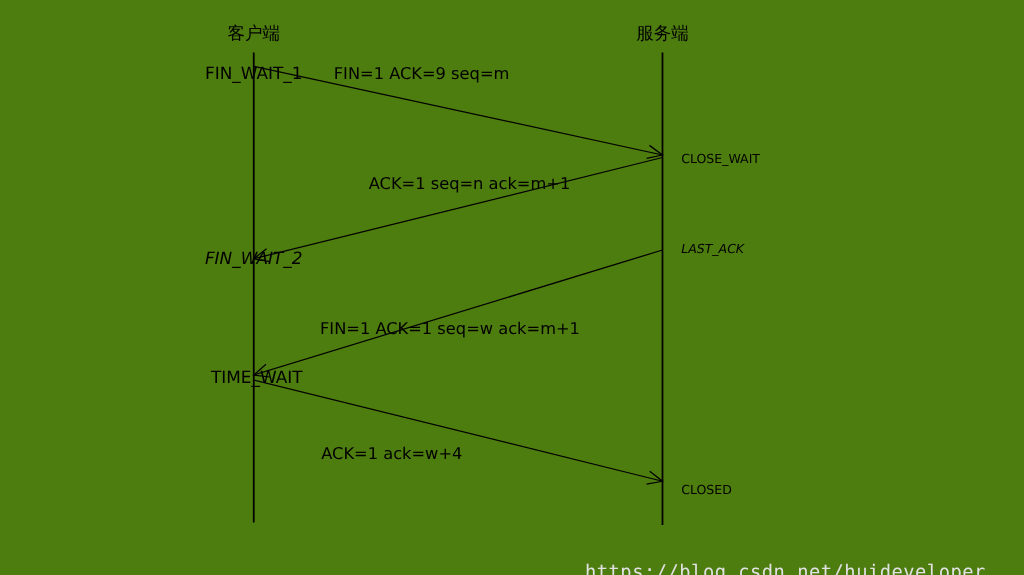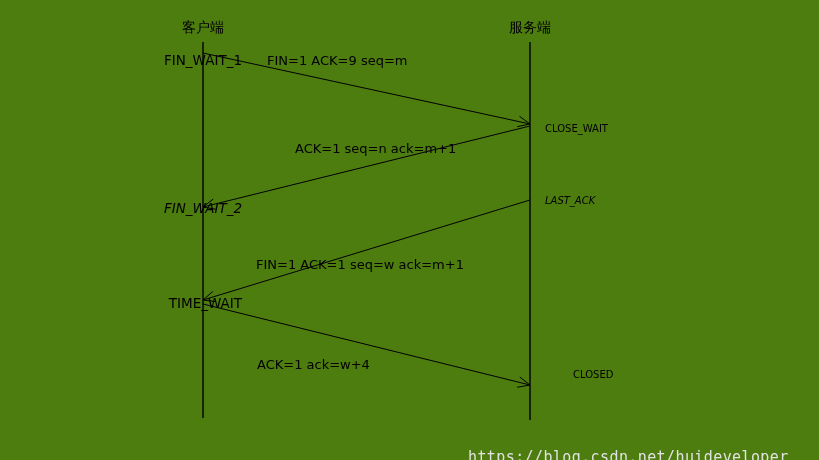--- a/index.html
+++ b/index.html
@@ -85,18 +85,18 @@
       <div class="lbl actor-title" style="left: 530px; top: 20px;">服务端</div>
       <div class="lbl msg-label" style="left: 267px; top: 60px;">FIN=1  ACK=9 seq=m</div>
       <div class="lbl msg-label" style="left: 259px; top: 148px; margin-left: 36px;">ACK=1 seq=n  ack=m+1</div>
       <div class="lbl msg-label" style="left: 256px; top: 264px;">FIN=1 ACK=1 seq=w  ack=m+1</div>
       <div class="lbl msg-label" style="left: 257px; top: 364px;">ACK=1 ack=w+4</div>
       <div class="lbl state-left" style="left: 198px; top: 60px;">FIN_WAIT_1</div>
       <div class="lbl state-right" style="left: 545px; top: 128px;">CLOSE_WAIT</div>
       <div class="lbl state-left" style="left: 198px; top: 208px; font-style: italic;">FIN_WAIT_2</div>
       <div class="lbl state-right" style="left: 545px; top: 200px; font-style: italic;">LAST_ACK</div>
       <div class="lbl state-left" style="left: 198px; top: 303px;">TIME_WAIT</div>
-      <div class="lbl state-right" style="left: 545px; top: 374px; margin-left: 28px;">CLOSED</div>
+      <div class="lbl state-right" style="left: 545px; top: 393px;">CLOSED</div>
     </div>
 
   <div class="watermark" style="left: 468px; top: 430px; color: rgb(226, 226, 226);">https://blog.csdn.net/huideveloper</div>
 
 </div>
 
 </body></html>

